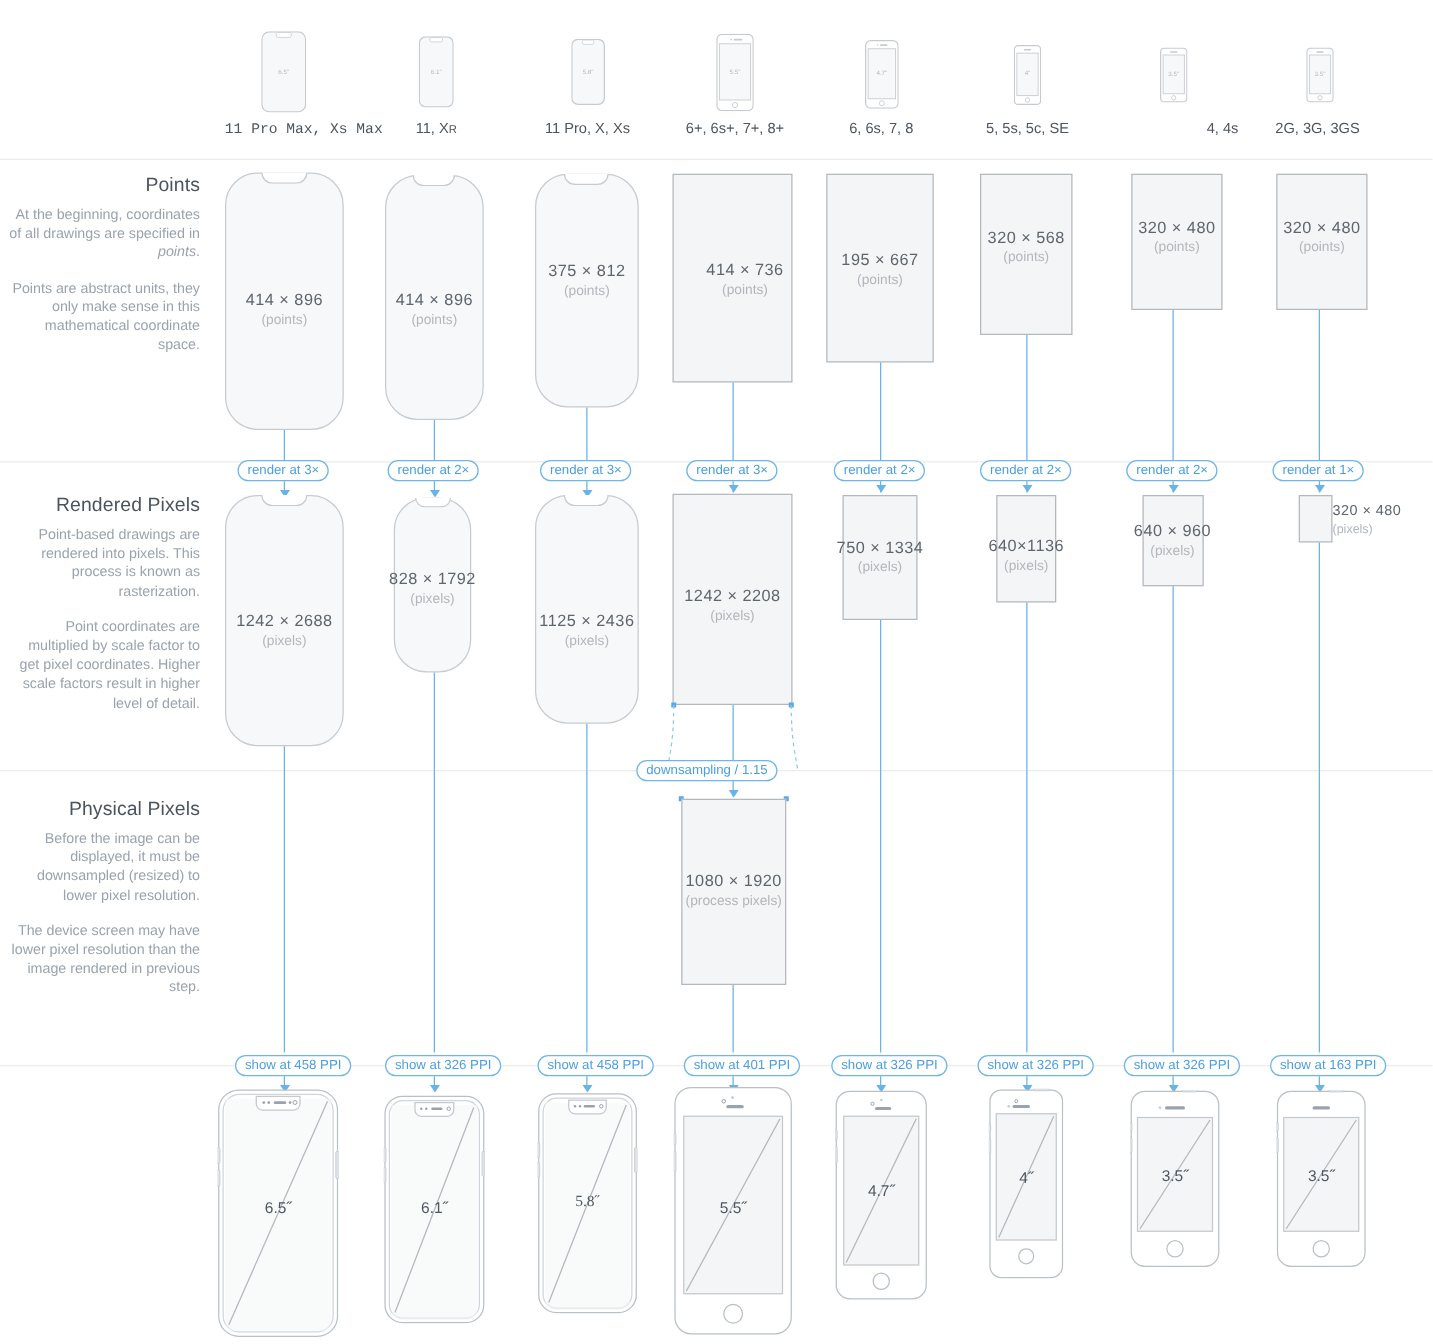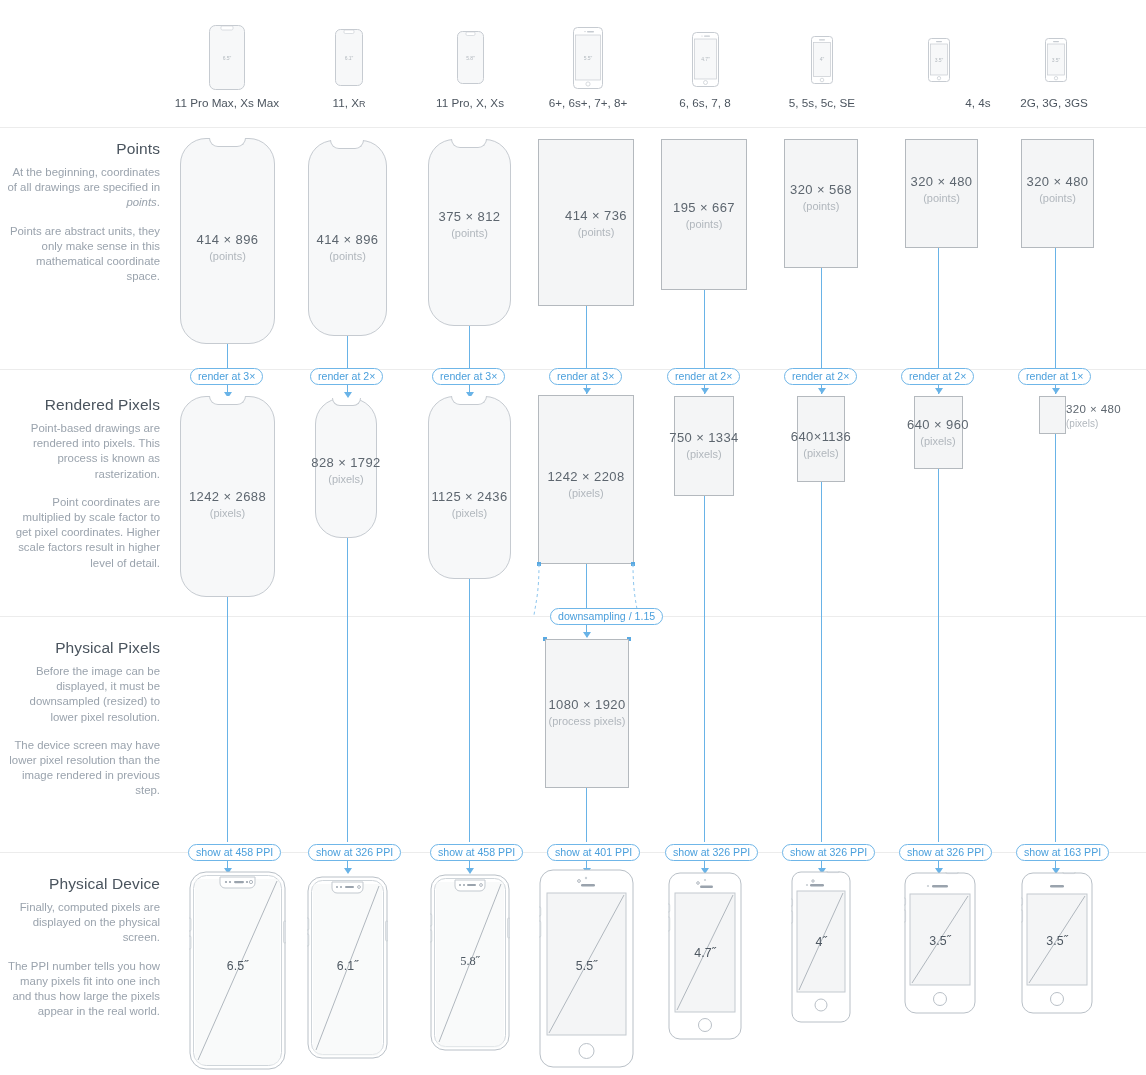--- a/index.html
+++ b/index.html
@@ -87,21 +87,21 @@
   <div class="rule" style="top:616px;"></div>
   <div class="rule" style="top:852px;"></div>
 
   <div class="dev" style="left:209px;top:25px;">
     <svg width="36" height="65" viewBox="0 0 36 65">
       <rect x="0.5" y="0.5" width="35" height="64" rx="6" fill="#f7f8f9" stroke="#c6cbd1"></rect>
       <path d="M13 1 h10 a1 1 0 0 1 1 1 v1.5 a1.5 1.5 0 0 1 -1.5 1.5 h-9 a1.5 1.5 0 0 1 -1.5 -1.5 v-1.5 a1 1 0 0 1 1 -1 z" fill="#ffffff" stroke="#c6cbd1" stroke-width=".6"></path>
     </svg>
     <div style="position:absolute;left:0;top:0;width:36px;height:65px;display:flex;align-items:center;justify-content:center;font-size:5px;color:#b3b9bf;">6.5"</div>
   </div>
-  <div class="thumb-label" style="left:157px;top:96px;width:140px;">11 Pro Max,  Xs Max</div>
+  <div class="thumb-label" style="left:173px;top:96px;width:140px;font-family:Liberation Mono, monospace;">11 Pro Max,  Xs Max</div>
 
   <div class="dev" style="left:335px;top:29px;">
     <svg width="28" height="57" viewBox="0 0 28 57">
       <rect x="0.5" y="0.5" width="27" height="56" rx="5" fill="#f7f8f9" stroke="#c6cbd1"></rect>
       <path d="M10 1 h8 a1 1 0 0 1 1 1 v1.2 a1.3 1.3 0 0 1 -1.3 1.3 h-7.4 a1.3 1.3 0 0 1 -1.3 -1.3 v-1.2 a1 1 0 0 1 1 -1 z" fill="#ffffff" stroke="#c6cbd1" stroke-width=".6"></path>
     </svg>
     <div style="position:absolute;left:0;top:0;width:28px;height:57px;display:flex;align-items:center;justify-content:center;font-size:5px;color:#b3b9bf;">6.1"</div>
   </div>
   <div class="thumb-label" style="left:279px;top:96px;width:140px;">11, X<sub>R</sub></div>
 
@@ -182,25 +182,20 @@
     <p>Point-based drawings are rendered into pixels. This process is known as rasterization.</p>
     <p>Point coordinates are multiplied by scale factor to get pixel coordinates. Higher scale factors result in higher level of detail.</p>
   </div>
 
   <div class="desc" style="top:639px;">
     <h2>Physical Pixels</h2>
     <p>Before the image can be displayed, it must be downsampled (resized) to lower pixel resolution.</p>
     <p>The device screen may have lower pixel resolution than the image rendered in previous step.</p>
   </div>
 
-  <div class="desc" style="top:875px;">
-    <h2>Physical Device</h2>
-    <p>Finally, computed pixels are displayed on the physical screen.</p>
-    <p>The PPI number tells you how many pixels fit into one inch and thus how large the pixels appear in the real world.</p>
-  </div>
 
   <div class="box-notch" style="left:180px;top:138px;width:95px;height:206px;"></div>
   <div class="notch-cut" style="left:209px;top:138px;width:37px;height:9px;"></div>
   <div class="boxtxt" style="left:180px;top:232px;width:95px;">
     <span class="v">414 × 896</span>
     <span class="u">(points)</span>
   </div>
   <div class="conn" style="left:227px;top:344px;height:26px;"></div>
 
   <div class="box-notch" style="left:308px;top:140px;width:79px;height:196px;"></div>
@@ -339,21 +334,21 @@
   </div>
   <div class="conn" style="left:938px;top:469px;height:373px;"></div>
 
   <div class="box" style="left:1039px;top:396px;width:27px;height:38px;"></div>
   <div class="boxtxt" style="left:1066px;top:403px;width:76px;text-align:left;">
     <span class="v" style="font-size:11.5px;">320 × 480</span>
     <span class="u" style="font-size:10px;">(pixels)</span>
   </div>
   <div class="conn" style="left:1055px;top:434px;height:408px;"></div>
 
-  <div class="pill" style="left:550px;top:608px;text-align:right;">downsampling / 1.15</div>
+  <div class="pill" style="left:509px;top:608px;text-align:right;">downsampling / 1.15</div>
   <div class="conn" style="left:586px;top:625px;height:12px;"></div>
   <div class="arrow" style="left:583px;top:632px;"></div>
 
   <div class="dot" style="left:543px;top:637px;"></div>
   <div class="dot" style="left:627px;top:637px;"></div>
   <div class="box" style="left:545px;top:639px;width:84px;height:149px;"></div>
   <div class="boxtxt" style="left:534px;top:697px;width:106px;">
     <span class="v">1080 × 1920</span>
     <span class="u">(process pixels)</span>
   </div>
@@ -378,21 +373,21 @@
   <div class="arrow" style="left:583px;top:868px;"></div>
   <div class="conn" style="left:704px;top:861px;height:11px;"></div>
   <div class="arrow" style="left:701px;top:868px;"></div>
   <div class="conn" style="left:821px;top:861px;height:11px;"></div>
   <div class="arrow" style="left:818px;top:868px;"></div>
   <div class="conn" style="left:938px;top:861px;height:11px;"></div>
   <div class="arrow" style="left:935px;top:868px;"></div>
   <div class="conn" style="left:1055px;top:861px;height:11px;"></div>
   <div class="arrow" style="left:1052px;top:868px;"></div>
 
-  <div class="dev" style="left:189px;top:871px;">
+  <div class="dev" style="left:174px;top:871px;">
     <svg width="97" height="199" viewBox="0 0 97 199">
       <rect x="1" y="1" width="95" height="197" rx="16" fill="#ffffff" stroke="#b9c0c7" stroke-width="1"></rect>
       <rect x="4.5" y="4.5" width="88" height="190" rx="13" fill="none" stroke="#cfd5da" stroke-width="1"></rect>
       <path d="M6 8 h85 v178 a8 8 0 0 1 -8 8 h-69 a8 8 0 0 1 -8 -8 z" fill="#f4f5f6" opacity=".55"></path>
       <path d="M31 6 h35 v6 a5 5 0 0 1 -5 5 h-25 a5 5 0 0 1 -5 -5 z" fill="#ffffff" stroke="#c3c9cf" stroke-width="1"></path>
       <circle cx="37" cy="11" r="1.1" fill="#9aa3ad"></circle>
         <circle cx="41" cy="11" r="1.1" fill="#9aa3ad"></circle>
       <rect x="45" y="10" width="10" height="2.2" rx="1.1" fill="#9aa3ad"></rect>
       <circle cx="58" cy="11" r="1.1" fill="#9aa3ad"></circle>
         <circle cx="62" cy="11" r="1.6" fill="none" stroke="#9aa3ad" stroke-width=".8"></circle>

